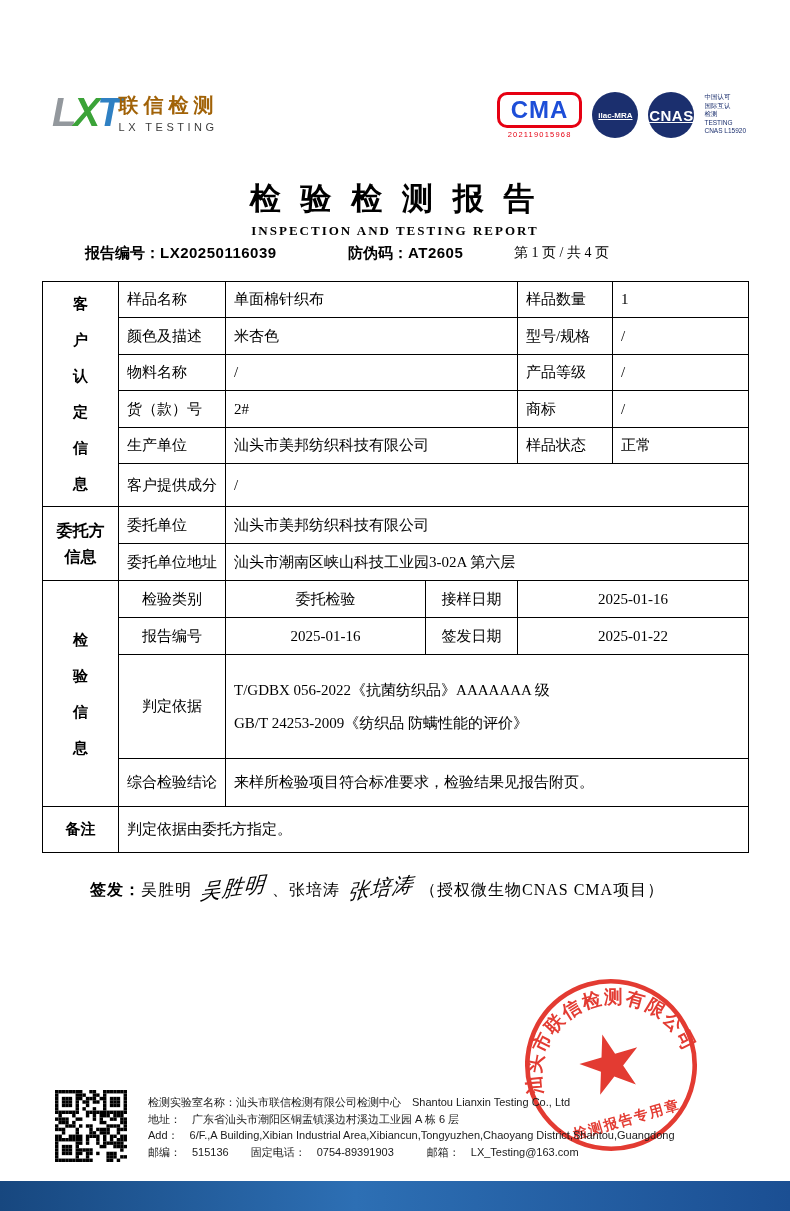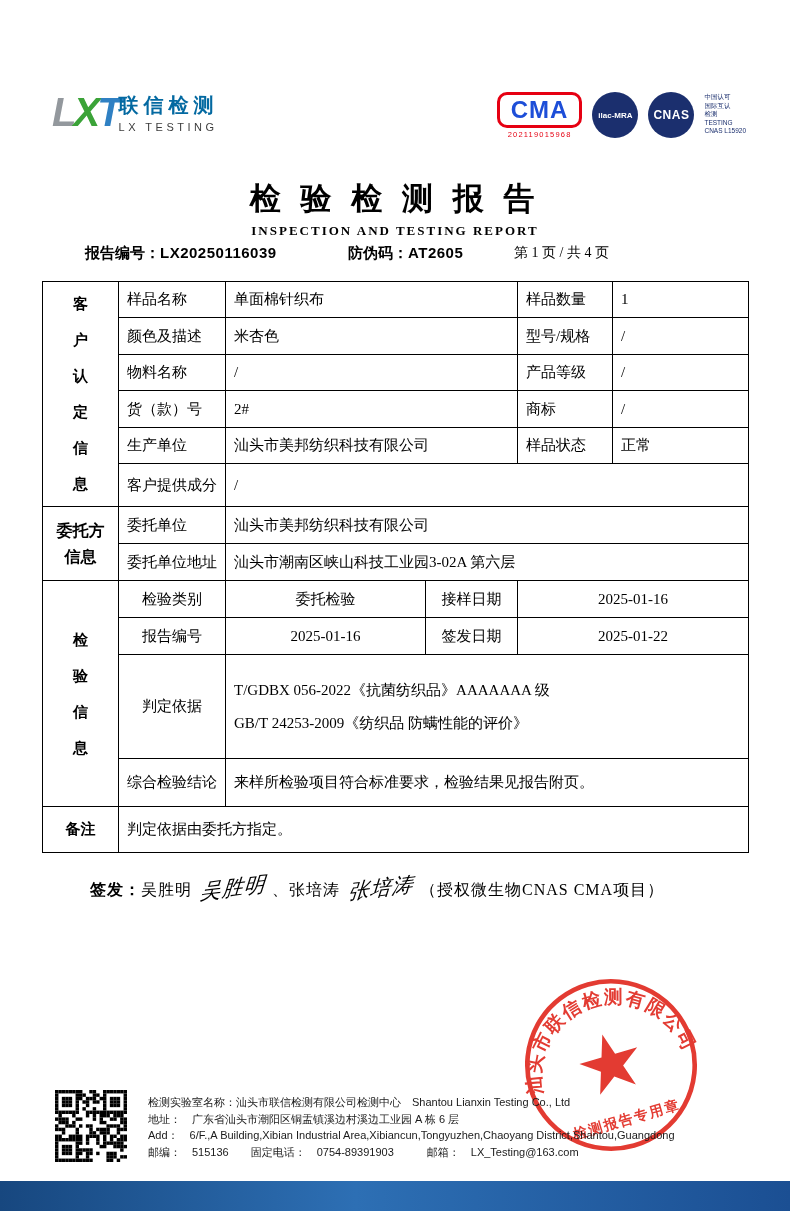--- a/index.html
+++ b/index.html
@@ -7,32 +7,32 @@
         font-family:"Liberation Serif","DejaVu Serif",serif;color:#000;}
 
   
   .header{position:absolute;top:92px;left:52px;right:44px;display:flex;justify-content:space-between;align-items:flex-start;}
   .logo{display:flex;align-items:flex-start;}
   .logo-mark{font-family:"Liberation Sans",sans-serif;font-style:italic;font-weight:bold;font-size:40px;line-height:40px;letter-spacing:-3px;}
   .logo-mark .l1{color:#93989d;}
   .logo-mark .l2{color:#3ba338;}
   .logo-mark .l3{color:#2f80c3;}
   .logo-text{display:flex;flex-direction:column;gap:2px;}
-  .brand-cn{font-weight:bold;font-size:20px;letter-spacing:5px;color:#0369a1;}
+  .brand-cn{font-weight:bold;font-size:20px;letter-spacing:5px;color:#a16207;}
   .brand-en{font-family:"Liberation Sans",sans-serif;font-size:11px;letter-spacing:3.5px;color:#3c3c3c;}
 
   .certs{display:flex;align-items:flex-start;gap:10px;}
   .cma{display:flex;flex-direction:column;align-items:center;}
   .cma-box{border:3px solid #e60012;border-radius:10px;color:#1d4ed8;font-family:"Liberation Sans",sans-serif;
            font-weight:bold;font-size:24px;padding:2px 11px;line-height:26px;letter-spacing:1px;}
   .cma-num{color:#e60012;font-family:"Liberation Sans",sans-serif;font-size:7.5px;letter-spacing:1.2px;margin-top:2px;}
   .circle-mark{width:46px;height:46px;border-radius:50%;background:#1b2f6e;color:#fff;display:flex;align-items:center;justify-content:center;
-               font-family:"Liberation Sans",sans-serif;font-weight:bold;text-align:center;}
+               font-family:"Liberation Sans",sans-serif;font-weight:bold;text-align:center;text-decoration:underline;}
   .ilac{font-size:8px;}
-  .cnas{font-size:12px;letter-spacing:.5px;}
+  .cnas{font-size:15px;letter-spacing:.5px;}
   .cnas-info{font-family:"Liberation Sans",sans-serif;font-size:6.5px;line-height:8.5px;color:#1b2f6e;white-space:pre-line;margin-top:1px;}
 
   
   .title-wrap{position:absolute;top:178px;left:0;right:0;text-align:center;}
   .title-cn{font-size:31px;font-weight:bold;letter-spacing:6px;}
   .title-en{font-size:13px;font-weight:bold;letter-spacing:2px;margin-top:3px;font-family:"Liberation Serif",serif;}
 
   
   .meta{position:absolute;top:244px;left:0;right:0;height:22px;font-size:15px;}
   .meta .m1{position:absolute;left:85px;}

